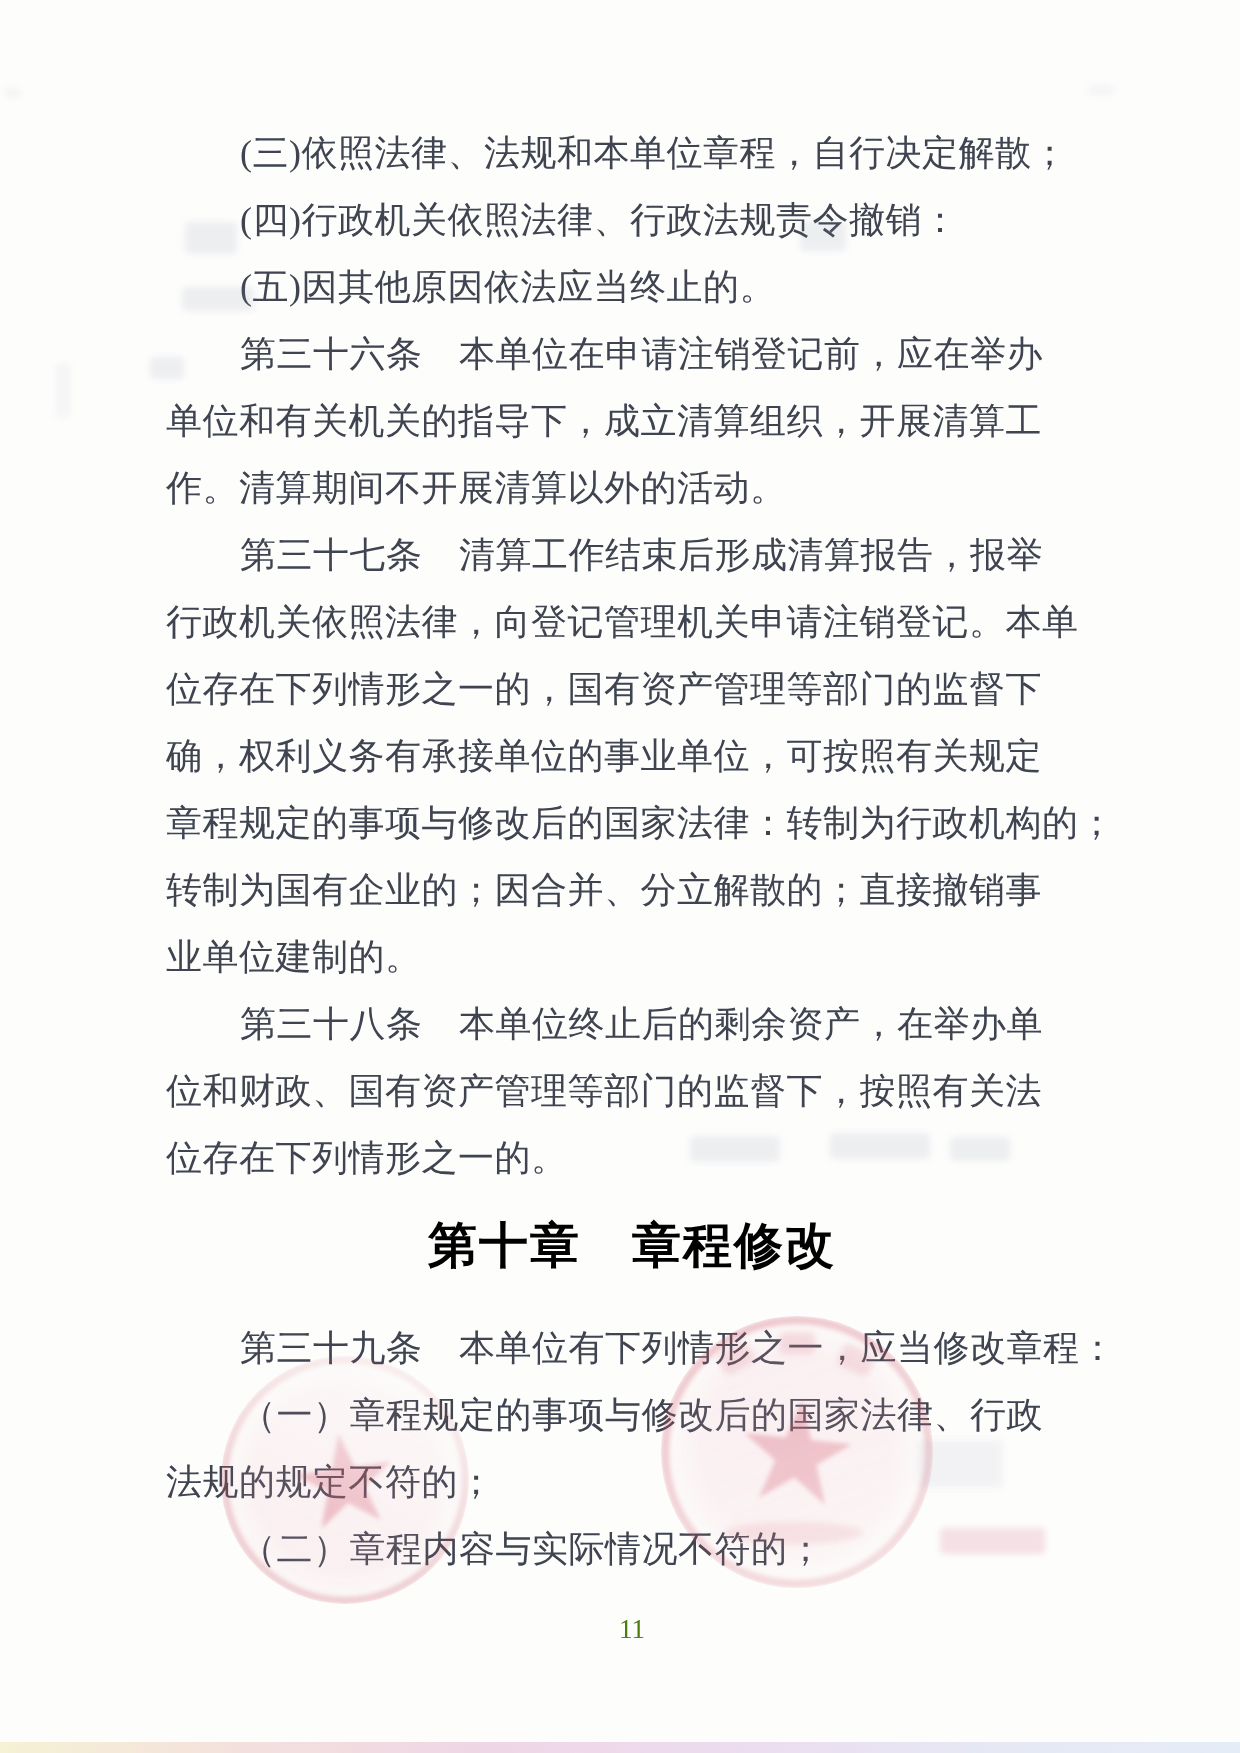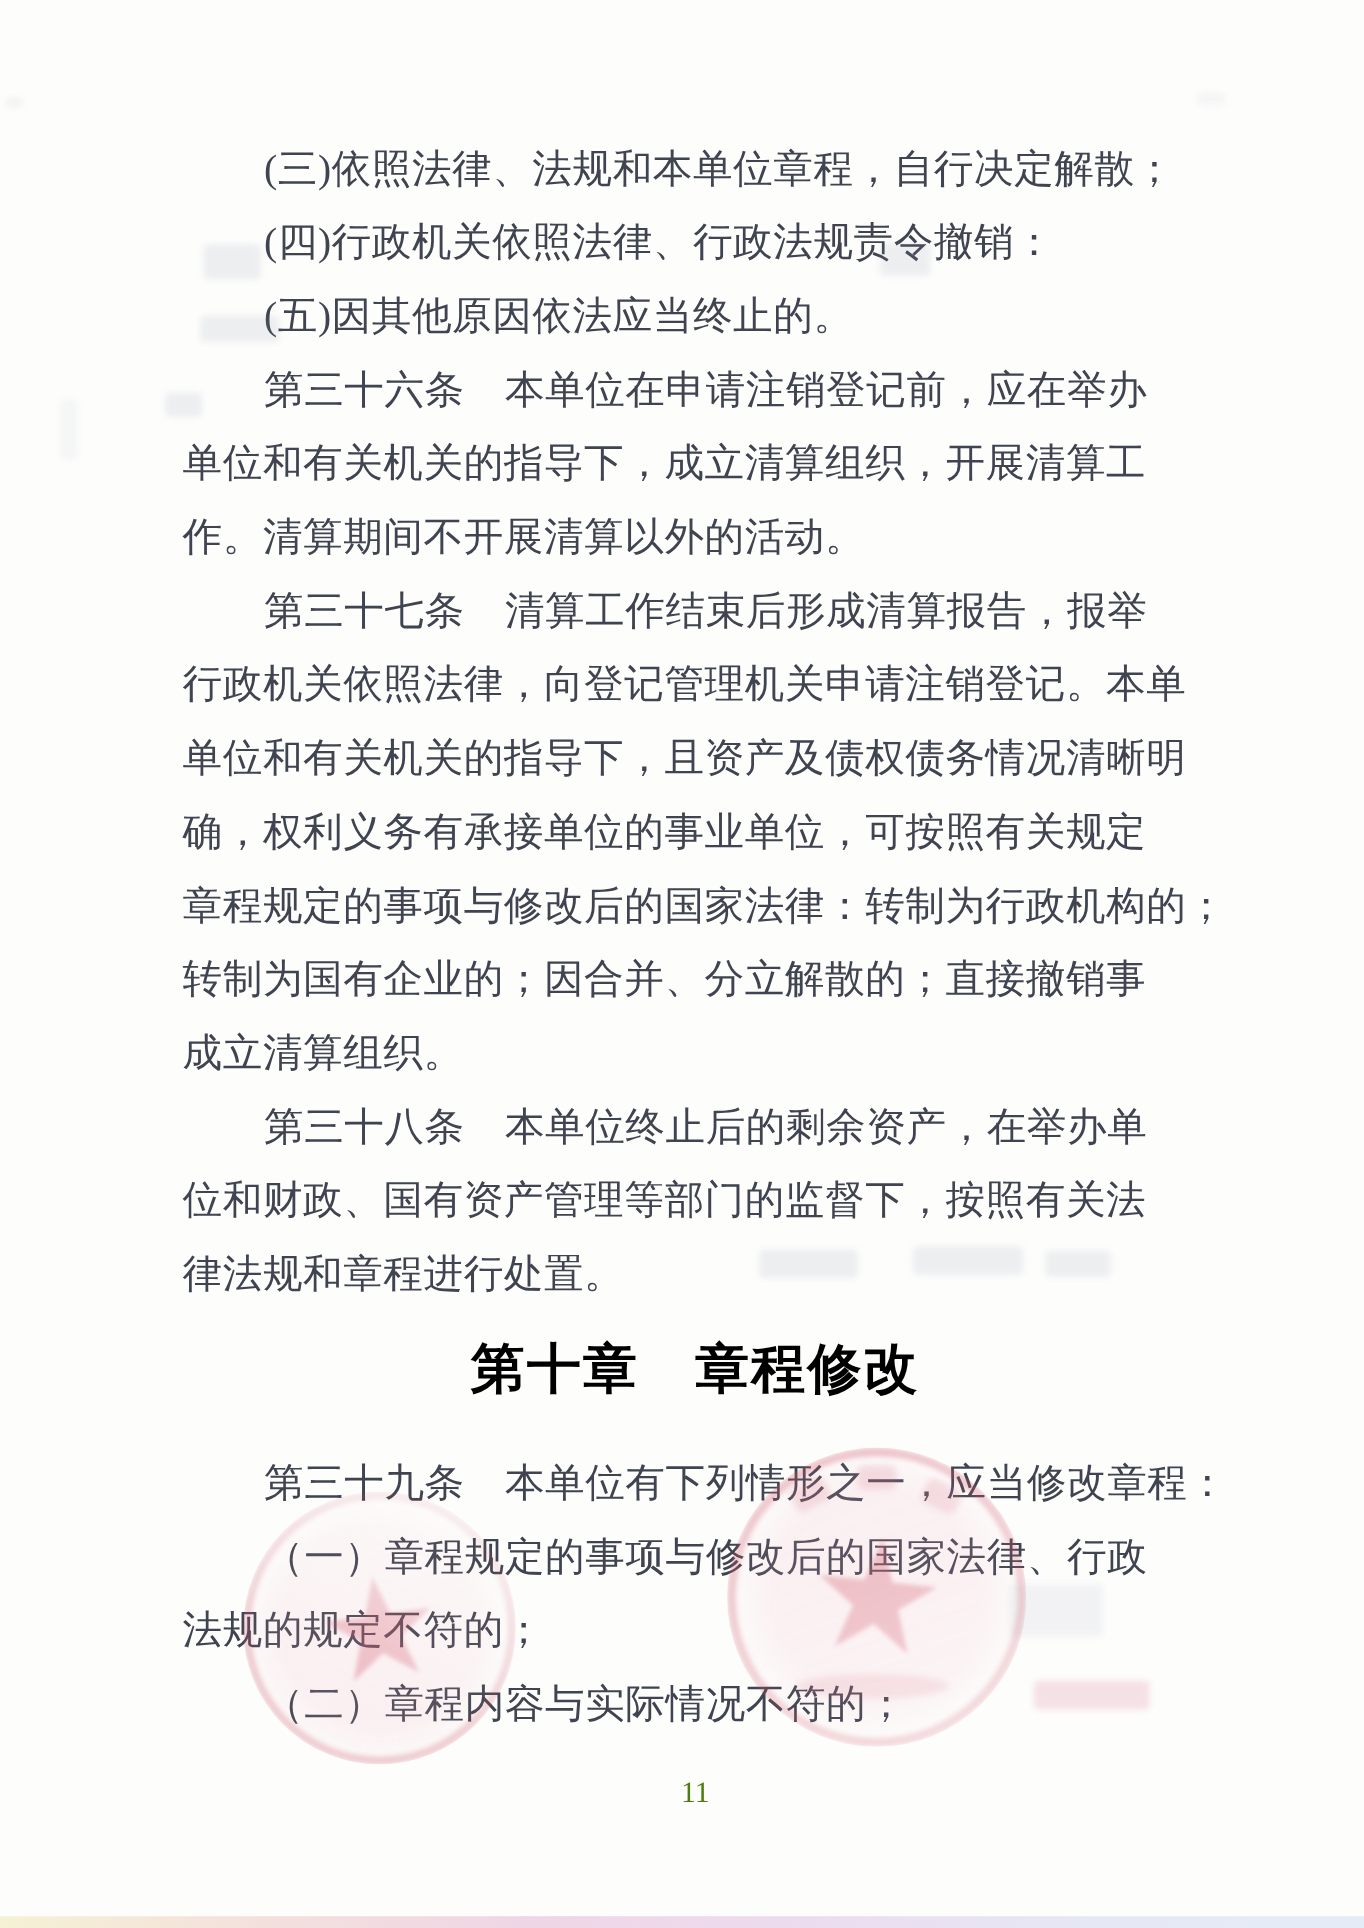--- a/index.html
+++ b/index.html
@@ -91,28 +91,28 @@
   <div class="body-text section-a">
 
   <div class="line indent">(三)依照法律、法规和本单位章程，自行决定解散；</div>
       <div class="line indent">(四)行政机关依照法律、行政法规责令撤销：</div>
       <div class="line indent">(五)因其他原因依法应当终止的。</div>
       <div class="line indent">第三十六条　本单位在申请注销登记前，应在举办</div>
       <div class="line">单位和有关机关的指导下，成立清算组织，开展清算工</div>
       <div class="line">作。清算期间不开展清算以外的活动。</div>
       <div class="line indent">第三十七条　清算工作结束后形成清算报告，报举</div>
       <div class="line">行政机关依照法律，向登记管理机关申请注销登记。本单</div>
-      <div class="line">单位和有关机关的指导下，且资产及债权债务情况清晰明</div>
+      <div class="line">位存在下列情形之一的，国有资产管理等部门的监督下</div>
       <div class="line">确，权利义务有承接单位的事业单位，可按照有关规定</div>
       <div class="line">章程规定的事项与修改后的国家法律：转制为行政机构的；</div>
       <div class="line">转制为国有企业的；因合并、分立解散的；直接撤销事</div>
-      <div class="line">成立清算组织。</div>
+      <div class="line">业单位建制的。</div>
       <div class="line indent">第三十八条　本单位终止后的剩余资产，在举办单</div>
       <div class="line">位和财政、国有资产管理等部门的监督下，按照有关法</div>
-      <div class="line">律法规和章程进行处置。</div>
+      <div class="line">位存在下列情形之一的。</div>
     </div>
 
   <h2 class="chapter-heading">第十章　章程修改</h2>
 
   <div class="body-text section-b">
 
   <div class="line indent">第三十九条　本单位有下列情形之一，应当修改章程：</div>
       <div class="line indent">（一）章程规定的事项与修改后的国家法律、行政</div>
       <div class="line">法规的规定不符的；</div>
       <div class="line indent">（二）章程内容与实际情况不符的；</div>

